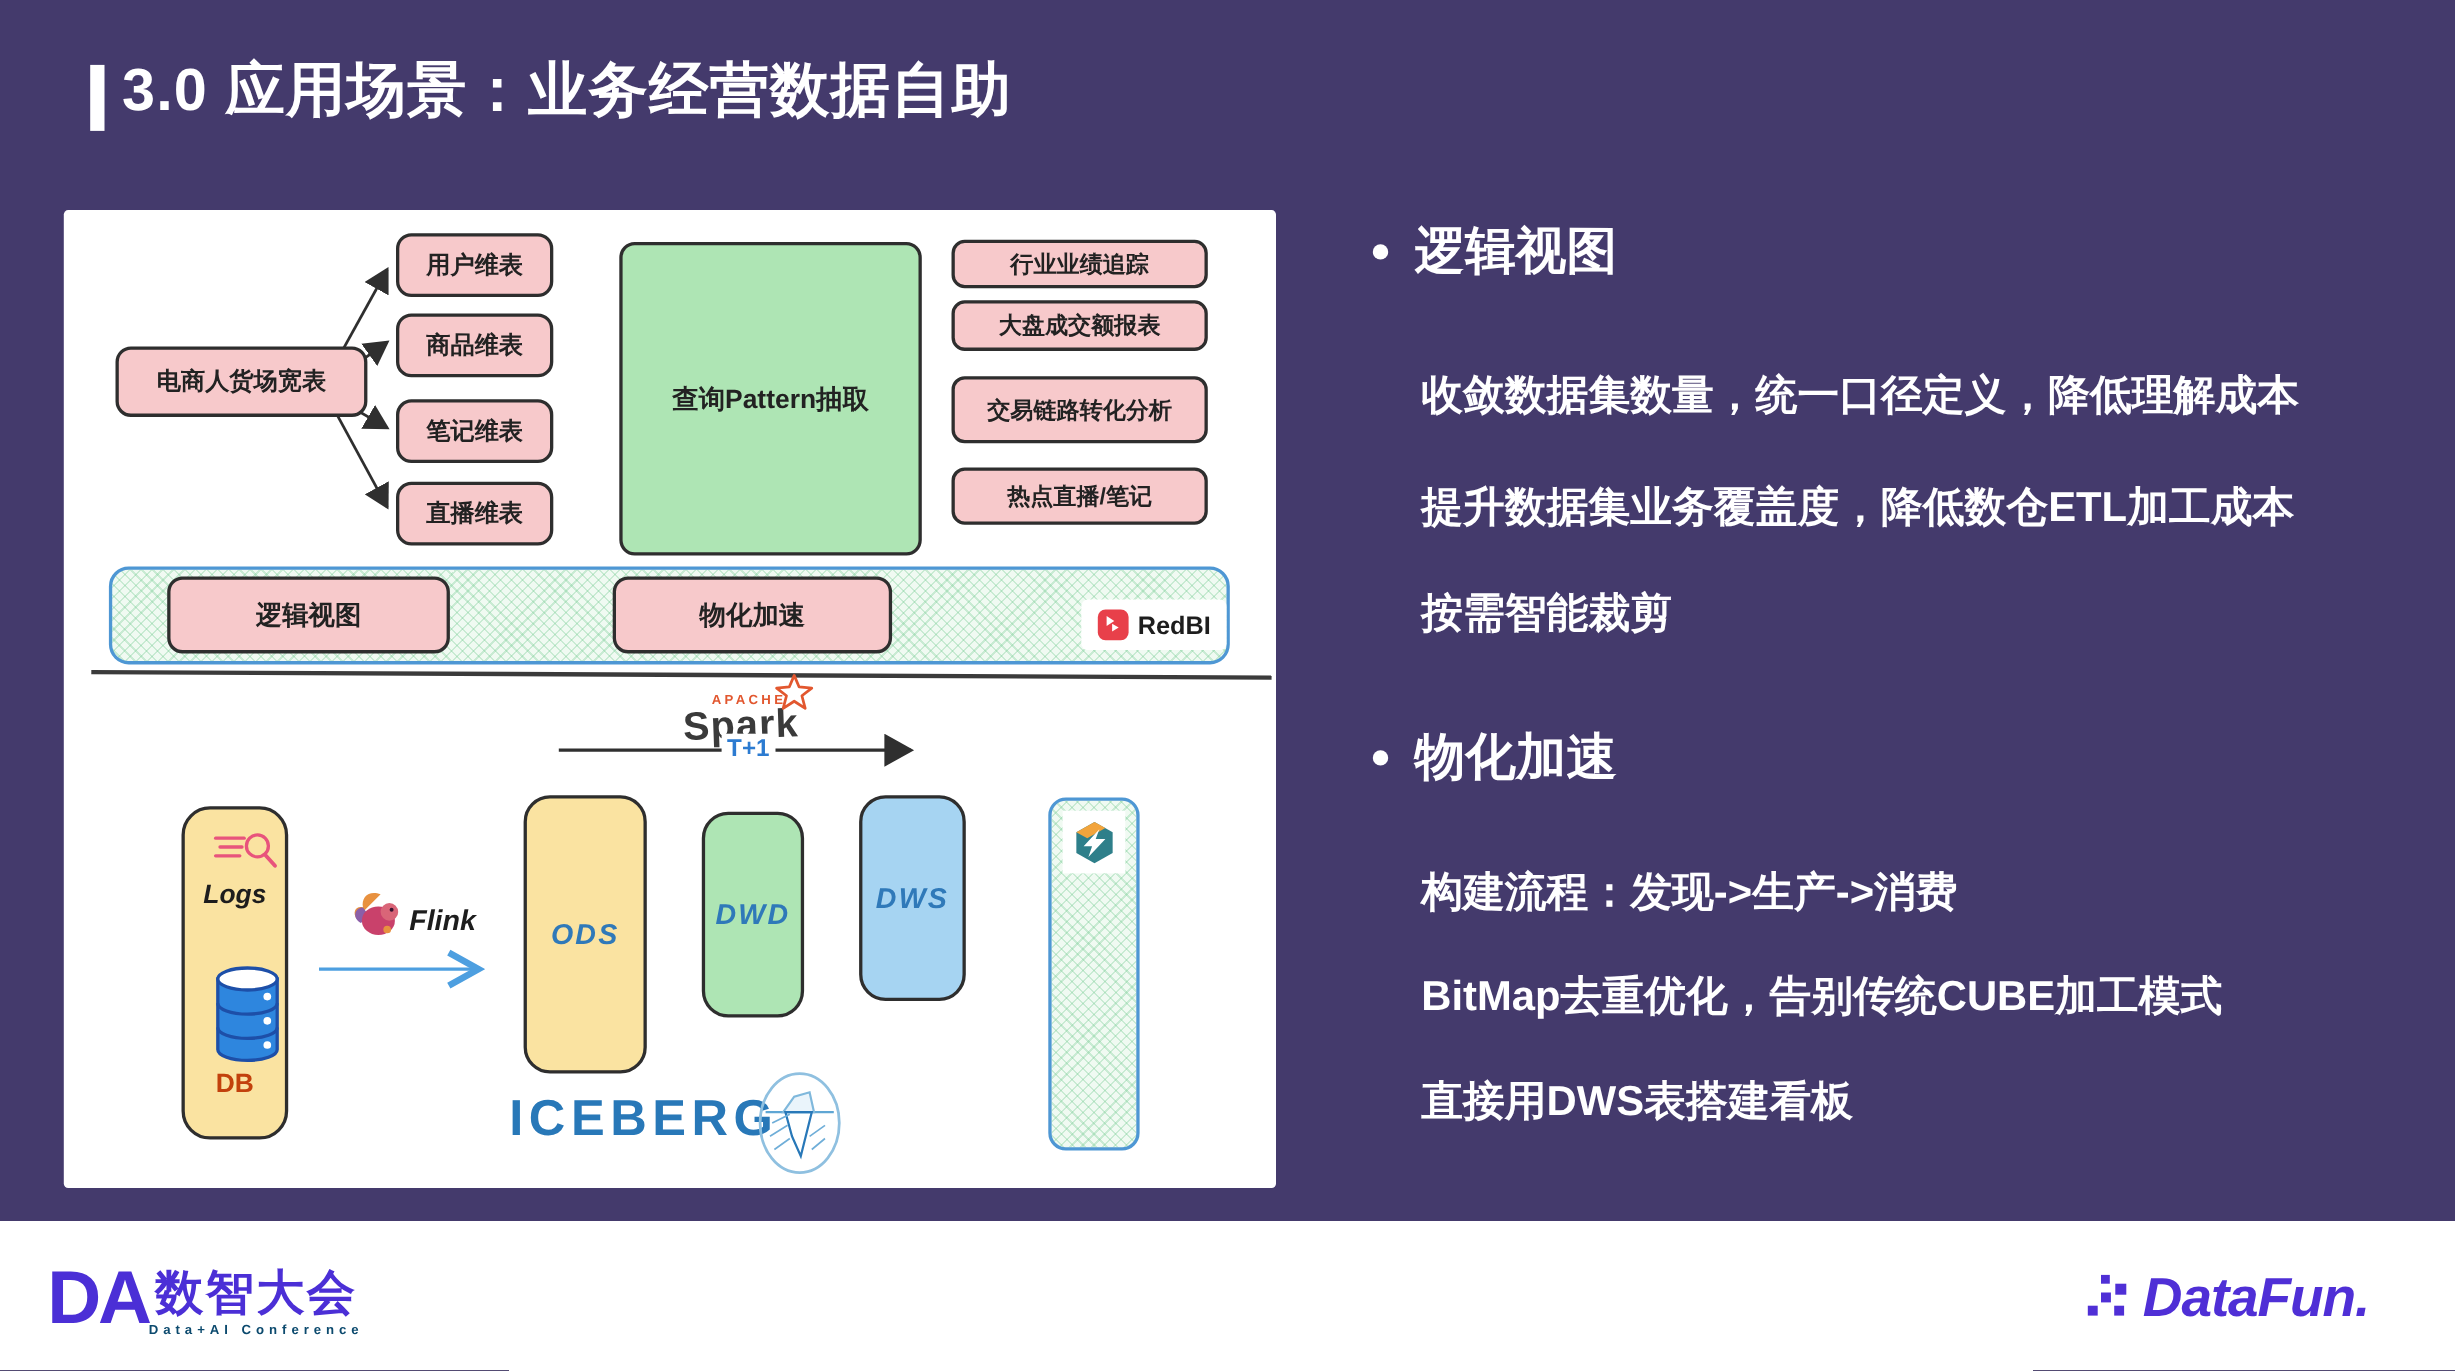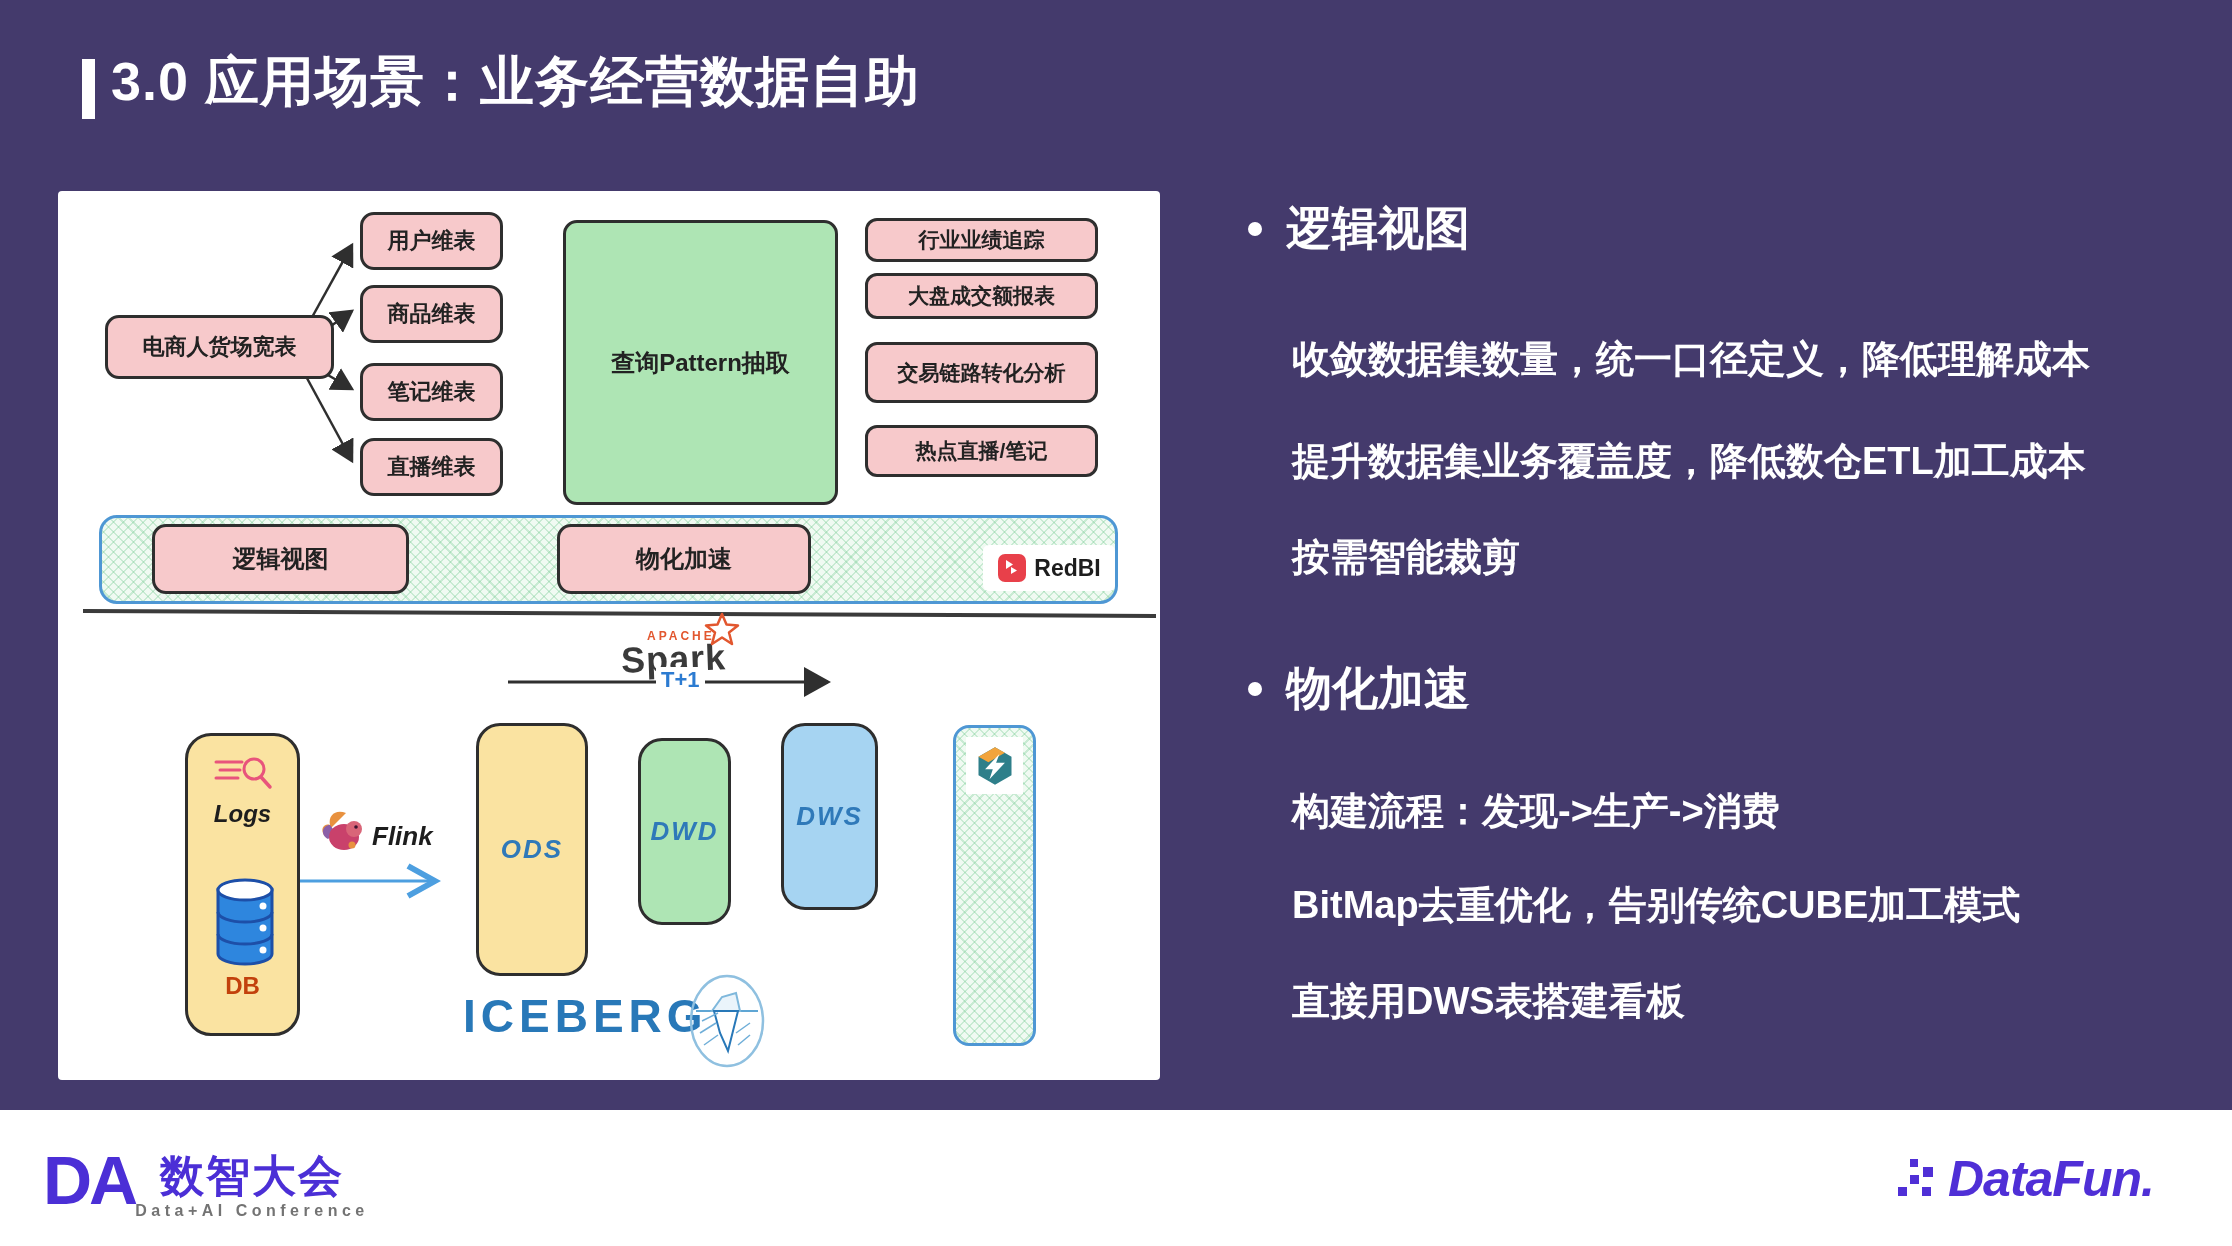--- a/index.html
+++ b/index.html
@@ -41,21 +41,21 @@
   #banner-material{left:499px;top:333px;width:254px;height:70px;font-size:24px;}
   #redbi{position:absolute;left:925px;top:354px;width:132px;height:46px;background:#ffffff;border-radius:6px;
          display:flex;align-items:center;justify-content:center;gap:7px;}
   #redbi .redbi-text{font-size:23px;font-weight:800;color:#1d1d1d;}
   
   .spark-apache{position:absolute;left:589px;top:438px;font-size:12px;font-weight:700;letter-spacing:3px;color:#E2572F;}
   .spark-name{position:absolute;left:563px;top:447px;font-size:36px;font-weight:800;color:#3a3a3a;transform:rotate(-2deg);letter-spacing:1px;}
   .spark-star{position:absolute;left:645px;top:420px;}
   .spark-t1{position:absolute;left:598px;top:476px;font-size:22px;font-weight:800;color:#2C7BD1;background:#fff;padding:0 5px;z-index:3;}
   
-  #source-box{left:127px;top:542px;width:115px;height:303px;}
+  #source-box{left:107px;top:542px;width:97px;height:303px;}
   #source-box .inner{position:relative;width:100%;height:100%;}
   #logs-icon{position:absolute;left:26px;top:18px;}
   #logs-label{position:absolute;left:0;top:64px;width:100%;text-align:center;font-size:24px;font-weight:700;color:#1d1d1d;font-style:italic;}
   #db-icon{position:absolute;left:24px;top:140px;}
   #db-label{position:absolute;left:0;top:236px;width:100%;text-align:center;font-size:24px;font-weight:700;color:#c2410c;}
   #flink-logo{position:absolute;left:258px;top:616px;}
   #flink-label{position:absolute;left:314px;top:630px;font-size:26px;font-weight:700;color:#1d1d1d;font-style:italic;}
   #ods-box{left:418px;top:532px;width:112px;height:253px;}
   #dwd-box{left:580px;top:532px;width:93px;height:187px;}
   #dws-box{left:723px;top:532px;width:97px;height:187px;}
@@ -71,21 +71,21 @@
   #bh0{left:1248px;top:198px;} #bh1{left:1248px;top:658px;}
   .bullet-item{position:absolute;left:1292px;color:#fff;font-size:38px;font-weight:700;white-space:nowrap;}
   #bi00{top:334px;} #bi01{top:436px;} #bi02{top:532px;}
   #bi10{top:786px;} #bi11{top:880px;} #bi12{top:976px;}
   
   #footer{position:absolute;left:0;top:1110px;width:2232px;height:136px;background:#ffffff;}
   #da-logo{position:absolute;left:43px;top:38px;display:flex;align-items:flex-start;}
   #da-letters{font-size:68px;font-weight:800;color:#4B2FD6;letter-spacing:-3px;line-height:0.95;}
   #da-right{padding-top:6px;text-align:center;}
   #da-name{font-size:44px;font-weight:800;color:#4B2FD6;line-height:1.0;letter-spacing:2px;}
-  #da-sub{font-size:16px;font-weight:600;color:#737373;letter-spacing:4.5px;margin-top:4px;}
+  #da-sub{font-size:12px;font-weight:600;color:#0c4a6e;letter-spacing:4.5px;margin-top:4px;}
   #datafun-logo{position:absolute;left:1896px;top:40px;display:flex;align-items:center;}
   #datafun-text{font-size:50px;font-weight:800;font-style:italic;color:#4F2FD6;letter-spacing:-1px;}
 </style>
 </head>
 <body>
 
 <div id="slide">
 
   <div class="title-row">
     <div class="title-bar"></div>

